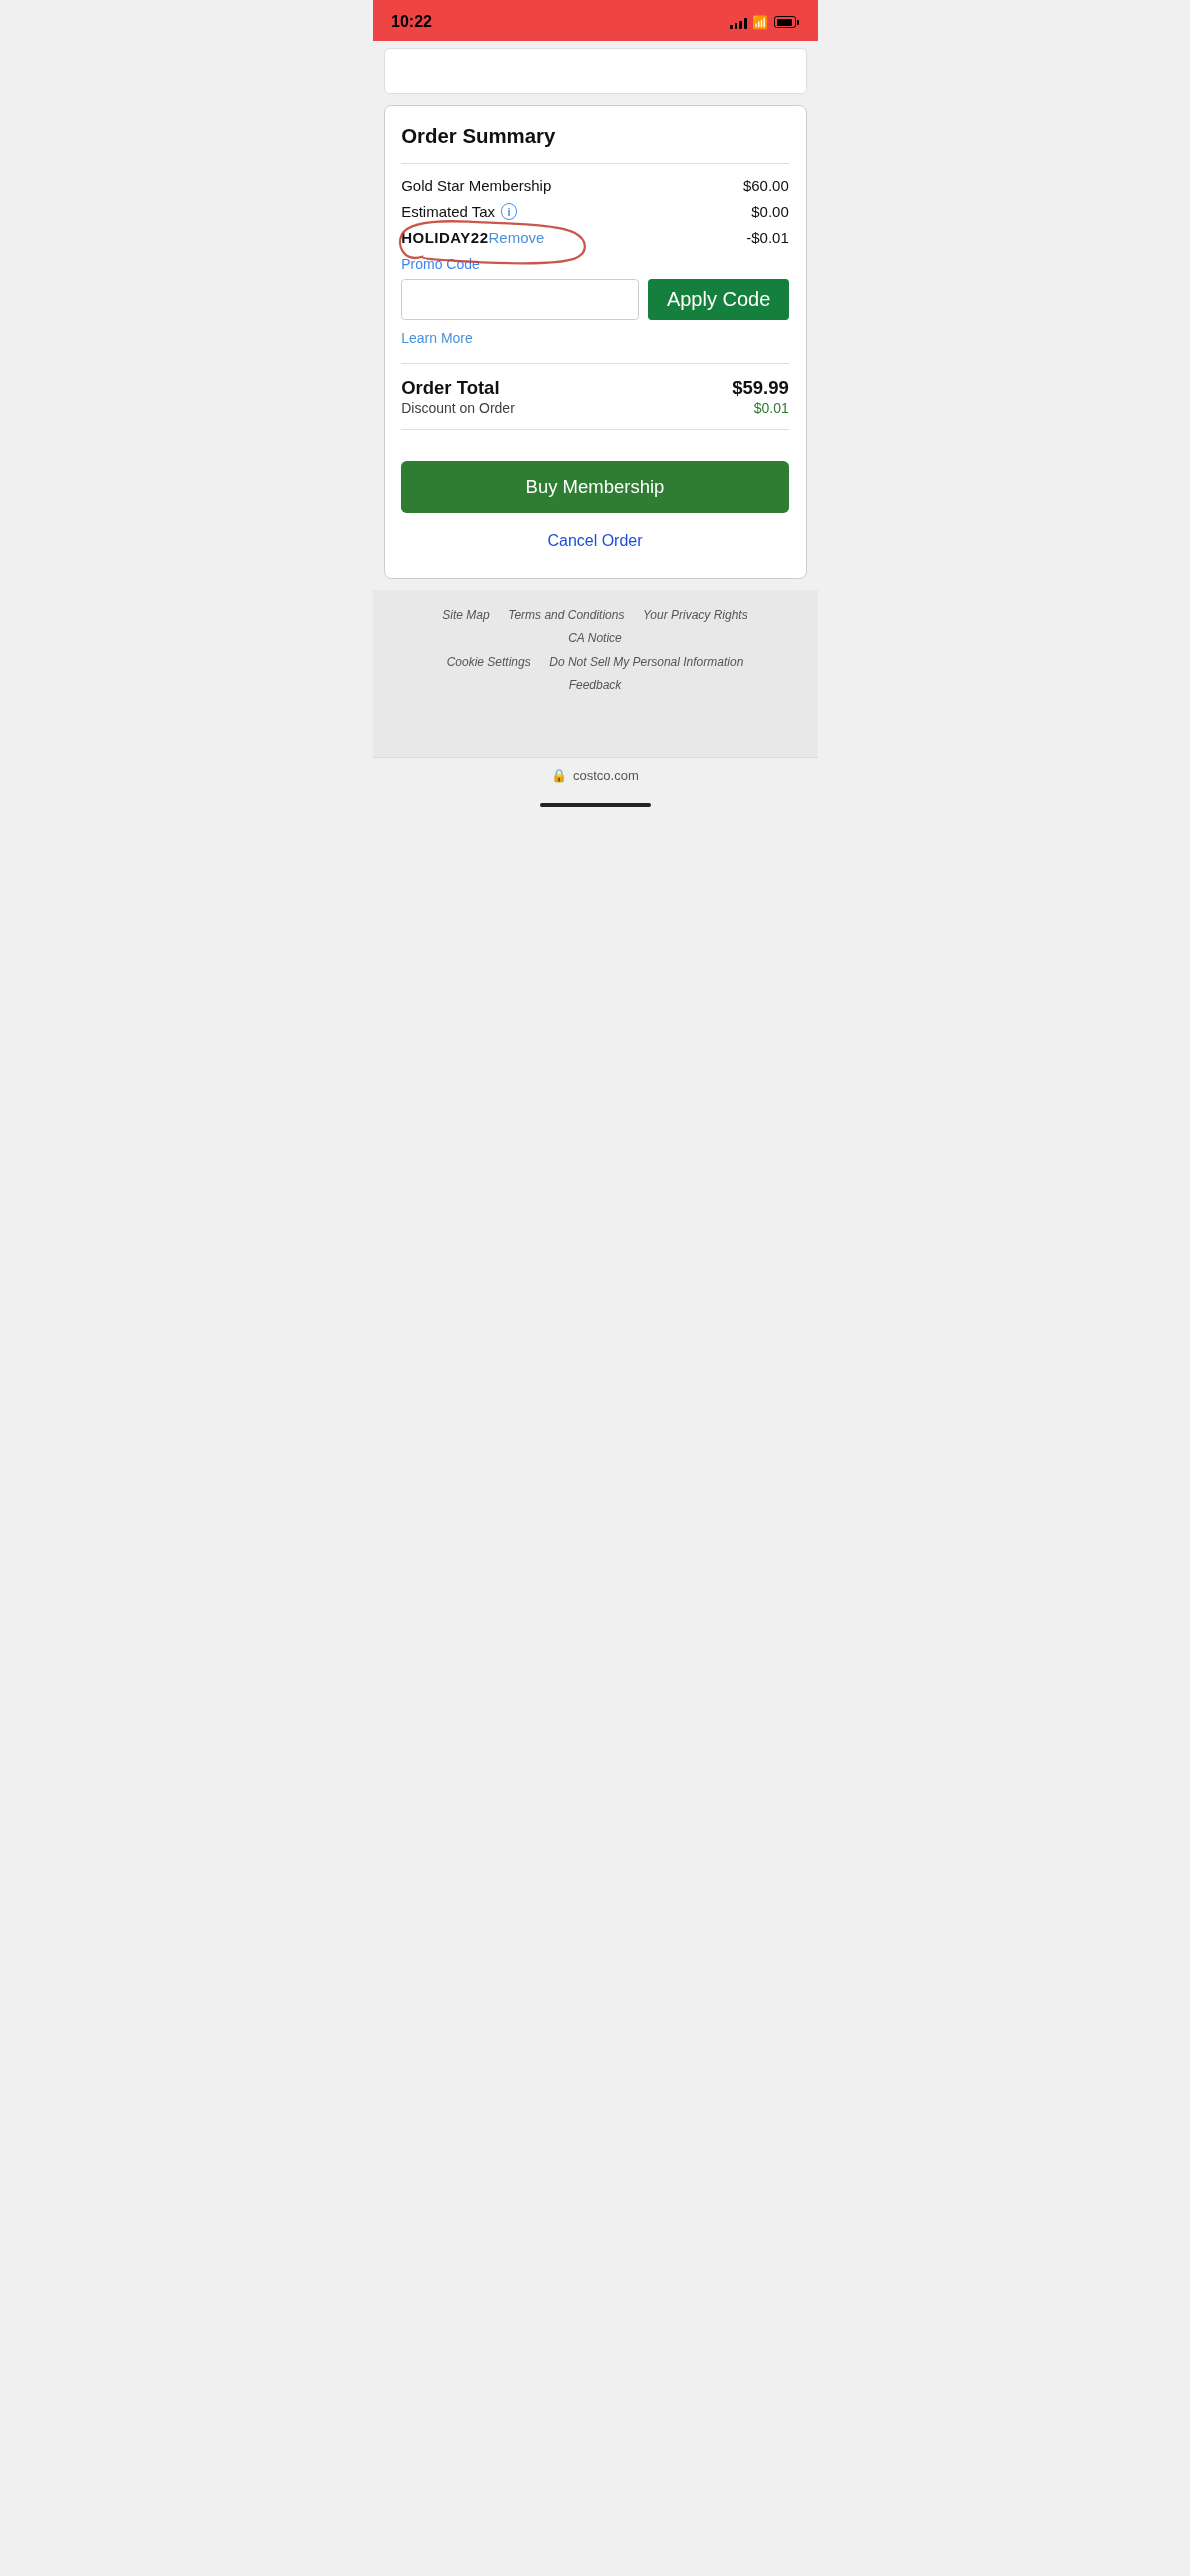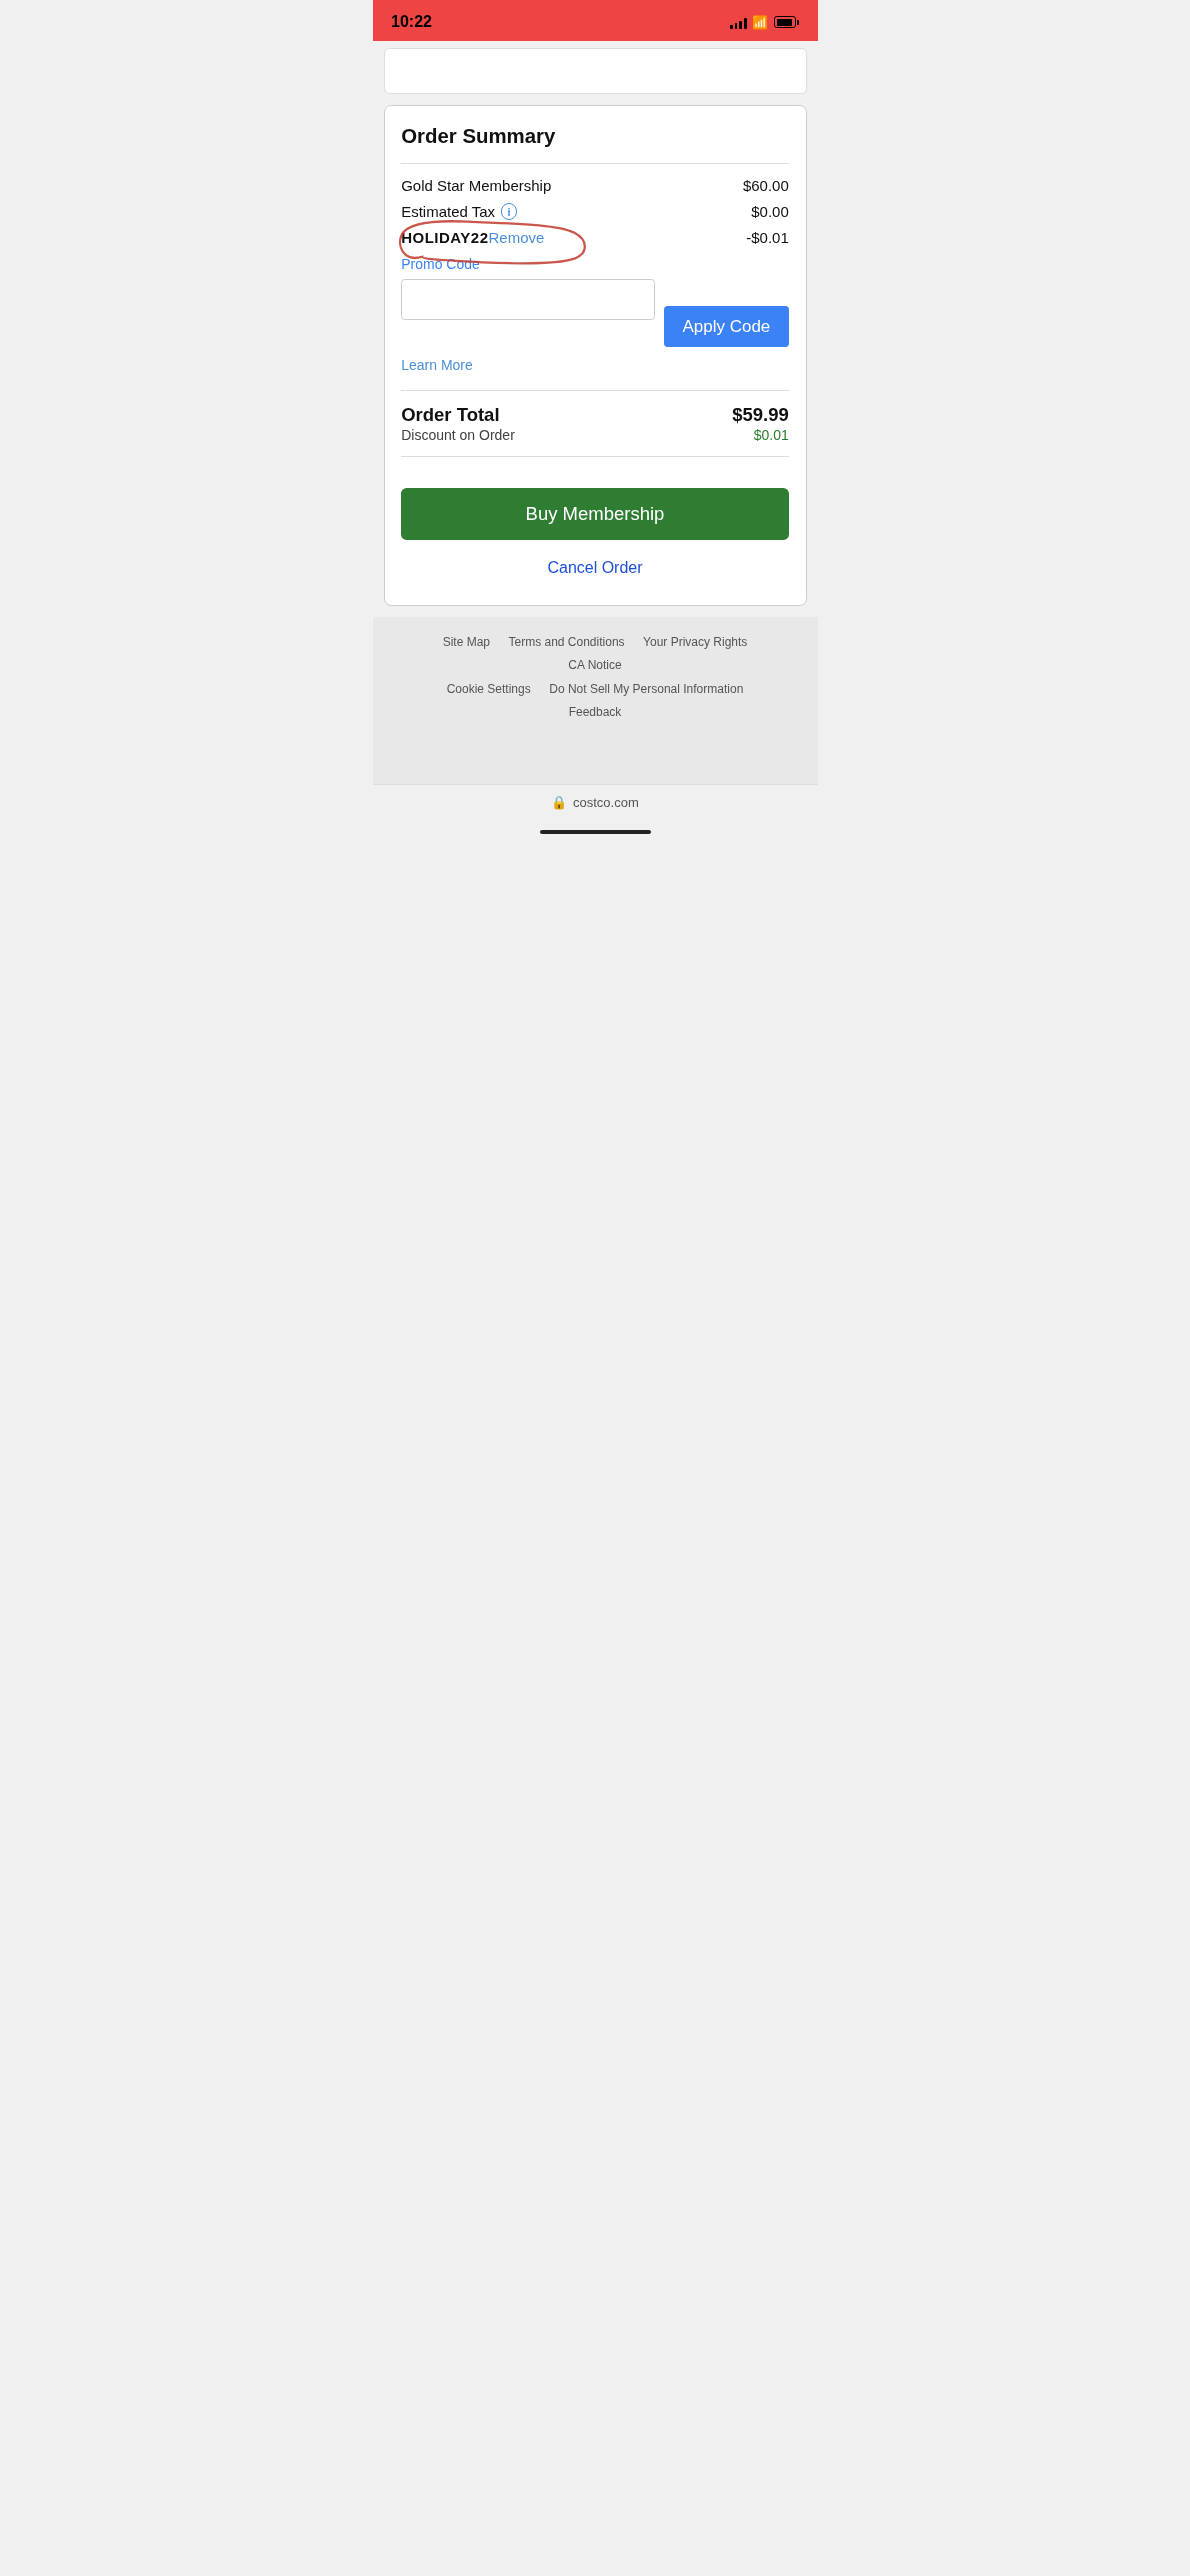--- a/index.html
+++ b/index.html
@@ -197,31 +197,30 @@
       flex: 1;
       height: 41px;
       border: 0.9px solid #ccc;
       border-radius: 3.7px;
       padding: 0 9.3px;
       font-size: 14px;
       outline: none;
       background: #fff;
     }
     .apply-code-btn {
-      background: #3b82f6;
+      background: #15803d;
       color: #fff;
       border: none;
       border-radius: 3.7px;
       padding: 0 18.5px;
       height: 41px;
-      font-size: 17px;
+      font-size: 20px;
       font-weight: 500;
       cursor: pointer;
       white-space: nowrap;
-      margin-top: 27px;
     }
     .learn-more-link {
       color: #4a90d9;
       font-size: 14px;
       text-decoration: none;
       cursor: pointer;
       display: inline-block;
       margin-bottom: 3.7px;
     }
 
@@ -281,20 +280,21 @@
       text-decoration: none;
       cursor: pointer;
       padding: 5.6px 0;
     }
 
     
     .footer {
       background: #e8e8e8;
       padding: 18.5px 15px 56px;
       text-align: center;
+      font-style: italic;
     }
     .footer-row {
       display: flex;
       justify-content: center;
       flex-wrap: wrap;
       gap: 7.4px 18.5px;
       margin-bottom: 9.3px;
     }
     .footer-link {
       color: #555;

